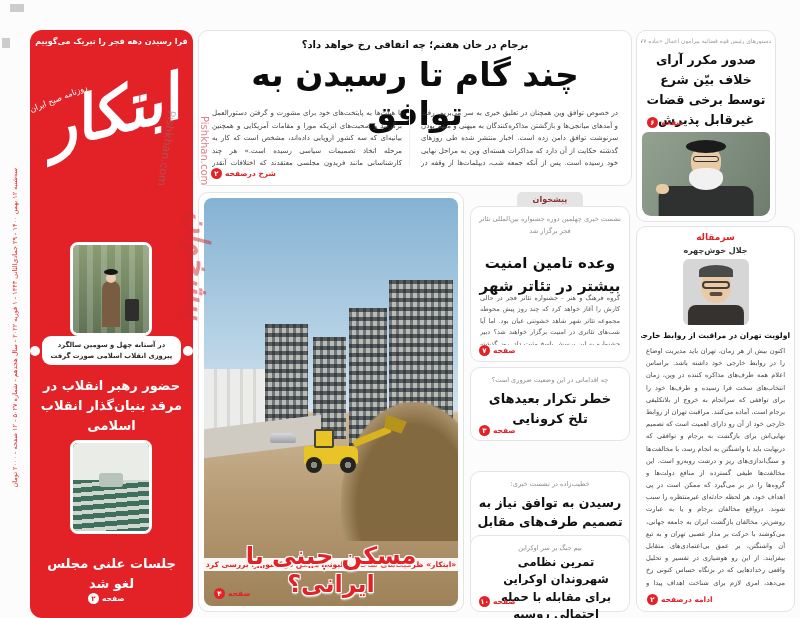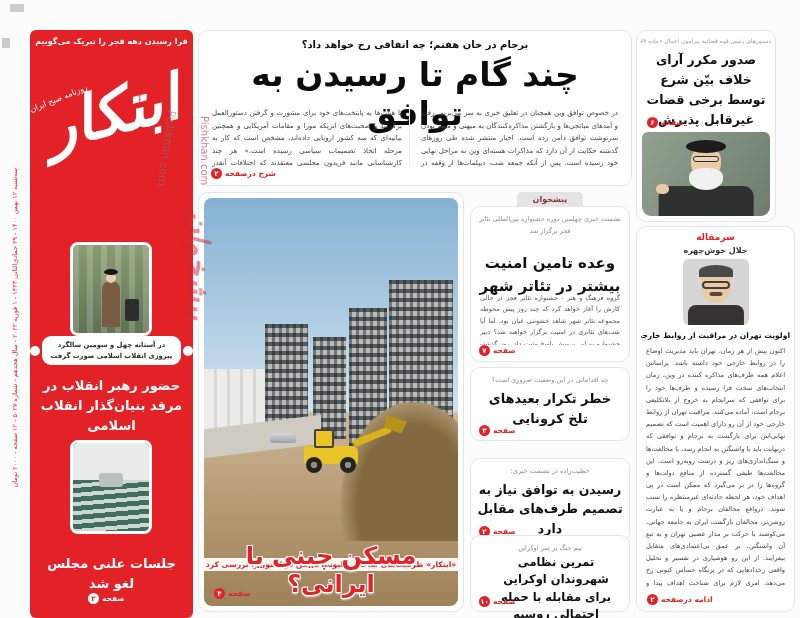--- a/index.html
+++ b/index.html
@@ -6,21 +6,21 @@
   #page{position:relative;width:800px;height:618px;background:#fcfcfc;overflow:hidden;
         direction:rtl;font-family:"DejaVu Sans",sans-serif;}
   .abs{position:absolute;}
   .card{position:absolute;background:#fff;border:1px solid #e4e4e4;border-radius:10px;box-sizing:border-box;}
   .badge{position:absolute;display:flex;align-items:center;gap:3px;color:#e32228;font-size:7.5px;font-weight:bold;}
   .badge .num{width:11px;height:11px;border-radius:50%;background:#e32228;color:#fff;display:flex;
               align-items:center;justify-content:center;font-size:7px;font-weight:bold;}
   .badge.white{color:#fff;}
   .badge.white .num{background:#fff;color:#e32228;}
   
-  #red-col{position:absolute;left:30px;top:30px;width:163px;height:588px;background:#e32228;border-radius:6px;}
+  #red-col{position:absolute;left:30px;top:30px;width:163px;height:588px;background:#e32228;border-radius:12px;}
   #congrats{position:absolute;top:7px;left:0;right:0;color:#fff;font-size:8px;font-weight:bold;text-align:center;}
   #logo{position:absolute;right:0px;top:52px;left:0;text-align:center;color:#fff;font-size:62px;font-weight:bold;
         font-family:"DejaVu Serif",serif;font-style:italic;transform:rotate(-14deg);line-height:1;}
   #logo-sub{position:absolute;right:104px;top:64px;color:#fff;font-size:8px;transform:rotate(-22deg);white-space:nowrap;}
   .red-photo{position:absolute;left:40px;width:76px;height:88px;border:3px solid #fff;border-radius:8px;overflow:hidden;}
   .red-kicker{position:absolute;left:12px;right:12px;background:#fff;border-radius:9px;padding:4px 5px;
               font-size:6.8px;font-weight:bold;color:#2b2b2b;text-align:center;line-height:1.55;}
   .red-kicker::before,.red-kicker::after{content:"";position:absolute;top:50%;width:10px;height:10px;background:#fff;
               border-radius:50%;transform:translateY(-50%);}
   .red-kicker::before{right:-12px;} .red-kicker::after{left:-12px;}
@@ -196,21 +196,21 @@
 
   <div class="card mid-card" style="top:367px;height:74px;">
     <div class="mid-kicker">چه اقداماتی در این وضعیت ضروری است؟</div>
     <div class="mid-headline" style="top:21px;font-size:13px;line-height:1.5;">خطر تکرار بعید‌های تلخ کرونایی</div>
     <div class="badge" style="left:8px;bottom:4px;">
       <span>صفحه</span>
       <span class="num">۳</span>
     </div>
   </div>
 
-  <div class="card mid-card" style="top:458px;height:84px;">
+  <div class="card mid-card" style="top:471px;height:84px;">
     <div class="mid-kicker">خطیب‌زاده در نشست خبری:</div>
     <div class="mid-headline" style="top:21px;font-size:12.5px;line-height:1.55;">رسیدن به توافق نیاز به تصمیم طرف‌های مقابل دارد</div>
     <div class="badge" style="left:8px;bottom:4px;">
       <span>صفحه</span>
       <span class="num">۲</span>
     </div>
   </div>
 
   <div class="card mid-card" style="top:535px;height:77px;">
     <div class="mid-kicker">بیم جنگ بر سر اوکراین</div>

